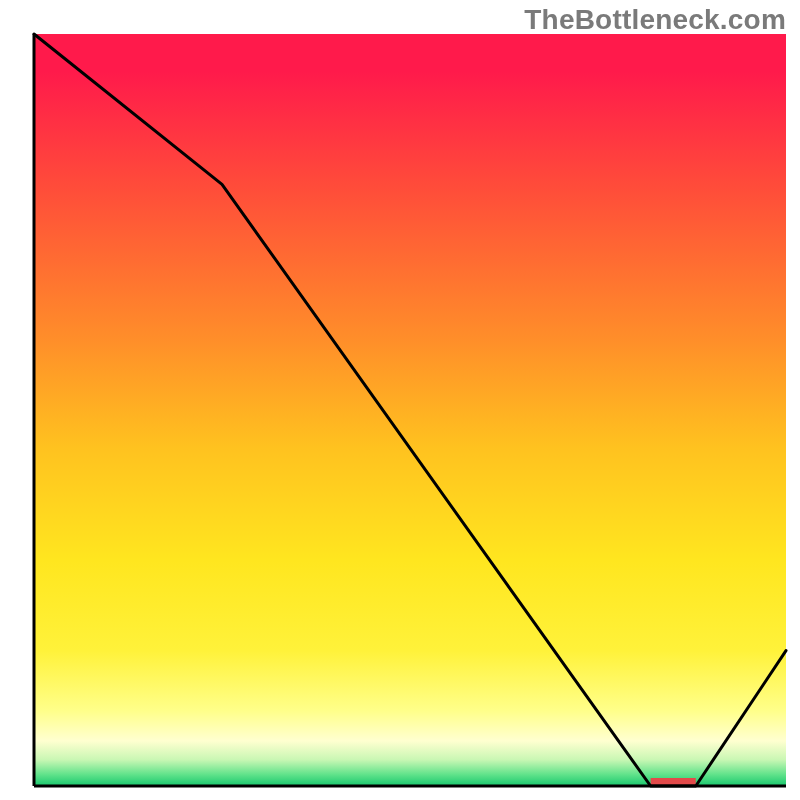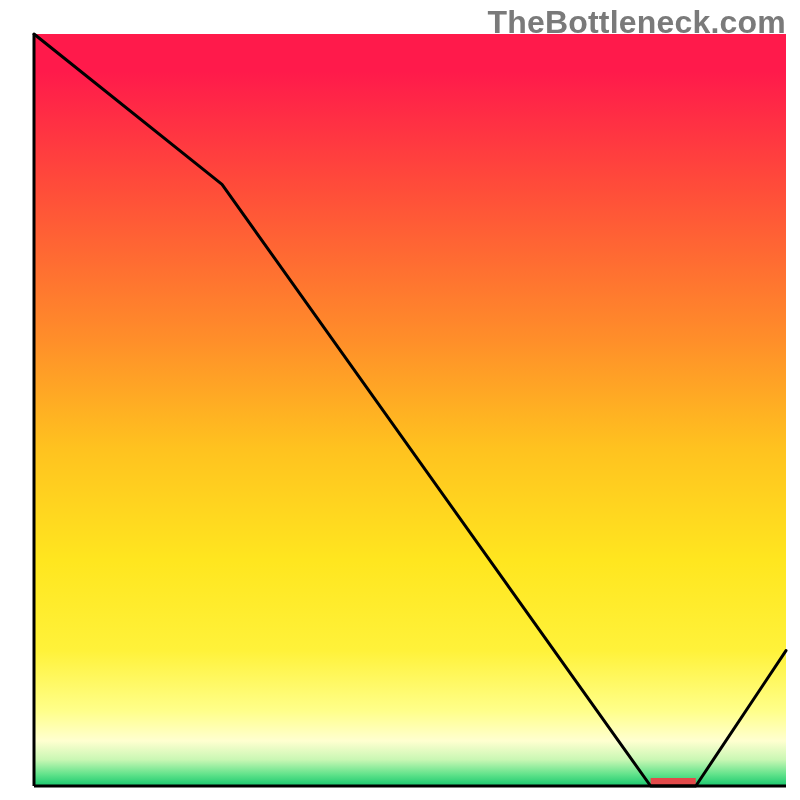--- a/index.html
+++ b/index.html
@@ -13,21 +13,21 @@
   }
   .stage {
     position: relative;
     width: 800px;
     height: 800px;
   }
   .watermark {
     position: absolute;
     top: 4px;
     right: 14px;
-    font-size: 32px;
+    font-size: 28px;
     font-weight: 600;
     color: #7a7a7a;
     letter-spacing: 0.2px;
     user-select: none;
   }
   svg {
     display: block;
   }
 </style>
 </head>

